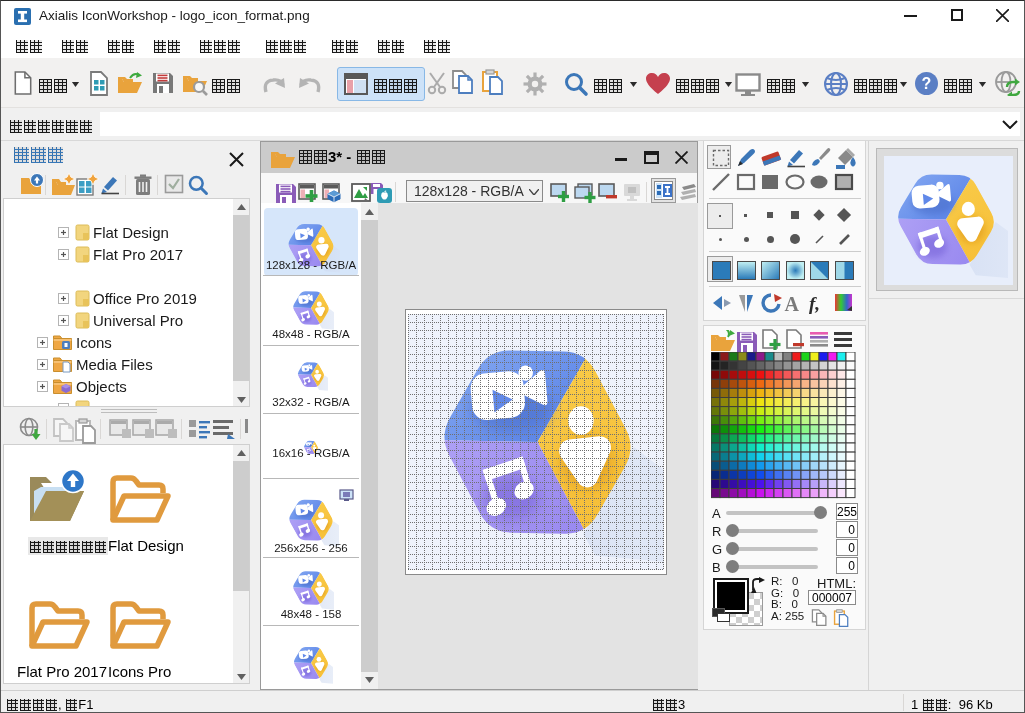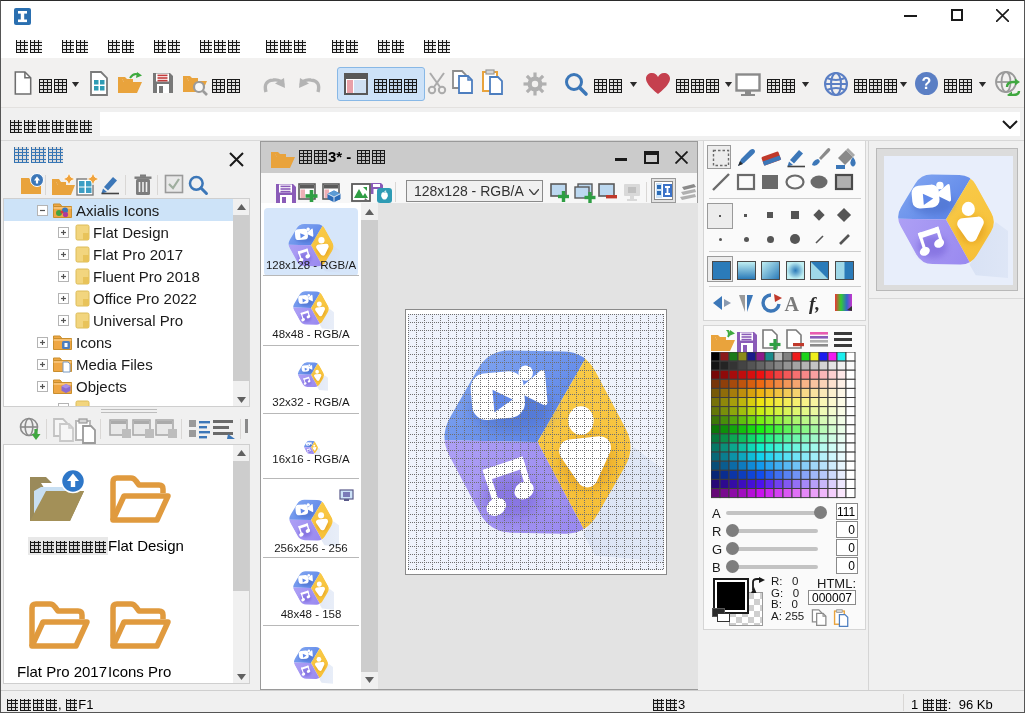--- a/index.html
+++ b/index.html
@@ -82,20 +82,21 @@
 </svg>
 <div class="abs" style="left:0;top:0;width:1025px;height:30px;background:#fff;border-top:1px solid #2b2b2b;border-left:1px solid #555;border-right:1px solid #555">
     <div class="abs" style="left:13px;top:7px">
       <svg width="17" height="17" viewBox="0 0 17 17">
         <rect width="17" height="17" rx="2" fill="#2a6fb0"></rect>
         <rect x="4" y="3" width="9" height="2.6" fill="#fff"></rect>
         <rect x="6.8" y="3" width="3.4" height="11" fill="#fff"></rect>
         <rect x="4" y="11.5" width="9" height="2.6" fill="#fff"></rect>
       </svg>
     </div>
+    <div class="abs" style="left:38px;top:7px;font-size:13.5px;color:#1a1a1a">Axialis IconWorkshop - logo_icon_format.png</div>
     <div class="abs" style="left:903px;top:14px;width:13px;height:2px;background:#1a1a1a"></div>
     <div class="abs" style="left:950px;top:8px;width:12px;height:12px;border:2px solid #1a1a1a"></div>
     <svg class="abs" style="left:995px;top:8px" width="13" height="13">
       <path d="M0,0 L13,13 M13,0 L0,13" stroke="#1a1a1a" stroke-width="1.6"></path>
     </svg>
   </div>
 <div class="abs" style="left:0;top:30px;width:1025px;height:28px;background:#fff;border-left:1px solid #555;border-right:1px solid #555">
     <div class="abs" style="left:14px;top:7px"><span class="zh" style="--zc:#1a1a1a;font-size:14px"><i style="width:12px;height:13px"></i><i style="width:12px;height:13px"></i></span></div>
     <div class="abs" style="left:60px;top:7px"><span class="zh" style="--zc:#1a1a1a;font-size:14px"><i style="width:12px;height:13px"></i><i style="width:12px;height:13px"></i></span></div>
     <div class="abs" style="left:106px;top:7px"><span class="zh" style="--zc:#1a1a1a;font-size:14px"><i style="width:12px;height:13px"></i><i style="width:12px;height:13px"></i></span></div>
@@ -366,40 +367,20 @@
         <path d="M5,10 L9,14 L15,5" fill="none" stroke="#9fae9f" stroke-width="2.2"></path>
       </svg>
     </div>
     <div class="abs" style="left:186px;top:33px">
       <svg width="22" height="22" viewBox="0 0 26 26">
         <circle cx="11" cy="11" r="7.5" fill="none" stroke="#3c77b8" stroke-width="3"></circle>
         <line x1="16.5" y1="16.5" x2="23" y2="23" stroke="#3c77b8" stroke-width="3.6" stroke-linecap="round"></line>
       </svg>
     </div>
     <div class="abs" style="left:2px;top:57px;width:247px;height:209px;background:#fff;border:1px solid #cfcfcf;overflow:hidden">
-      <div class="abs" style="left:0;top:0px;width:229px;height:22px;background:#cde3f8;">
-        <div class="abs" style="left:33px;top:6px">
-          <svg width="11" height="11" viewBox="0 0 11 11">
-            <rect x="0.5" y="0.5" width="10" height="10" fill="#fff" stroke="#b4b4b4"></rect>
-            <line x1="3" y1="5.5" x2="8" y2="5.5" stroke="#555" stroke-width="1.2"></line>
-          </svg>
-        </div>
-        <div class="abs" style="left:49px;top:3px">
-          <svg width="19" height="17" viewBox="0 0 19 17">
-            <path d="M0.5,4.5 L0.5,15.5 L18.5,15.5 L18.5,4.5 Z" fill="#efa744" stroke="#c98f2e" stroke-width="1"></path>
-            <path d="M0.5,4.5 L0.5,2 L7,2 L9,4.5 Z" fill="#efa744" stroke="#c98f2e" stroke-width="1"></path>
-            <path d="M0.5,6 L18.5,6" stroke="#ffd9a0" stroke-width="1"></path>
-            <circle cx="6" cy="11" r="3" fill="#44a33f"></circle>
-            <circle cx="12" cy="8.5" r="3" fill="#3c77b8"></circle>
-            <circle cx="12.5" cy="12.5" r="2.6" fill="#b03a9a"></circle>
-            <circle cx="9" cy="10" r="1.6" fill="#d83c3c"></circle>
-          </svg>
-        </div>
-        <div class="abs" style="left:72px;top:3px;font-size:15px;color:#1a1a1a">Axialis Icons</div>
-      </div>
       <div class="abs" style="left:0;top:22px;width:229px;height:22px;">
         <div class="abs" style="left:54px;top:6px">
           <svg width="11" height="11" viewBox="0 0 11 11">
             <rect x="0.5" y="0.5" width="10" height="10" fill="#fff" stroke="#b4b4b4"></rect>
             <line x1="3" y1="5.5" x2="8" y2="5.5" stroke="#555" stroke-width="1.2"></line>
             <line x1="5.5" y1="3" x2="5.5" y2="8" stroke="#555" stroke-width="1.2"></line>
           </svg>
         </div>
         <div class="abs" style="left:71px;top:3px">
           <svg width="15" height="17" viewBox="0 0 15 17">
@@ -418,51 +399,35 @@
           </svg>
         </div>
         <div class="abs" style="left:71px;top:3px">
           <svg width="15" height="17" viewBox="0 0 15 17">
             <rect x="1" y="1" width="13" height="15" rx="1.5" fill="#f2d57e" stroke="#dcbc58" stroke-width="1"></rect>
             <rect x="8" y="9" width="6" height="7" fill="#e8c35a"></rect>
           </svg>
         </div>
         <div class="abs" style="left:89px;top:3px;font-size:15px;color:#1a1a1a">Flat Pro 2017</div>
       </div>
-      <div class="abs" style="left:0;top:66px;width:229px;height:22px;">
-        <div class="abs" style="left:54px;top:6px">
-          <svg width="11" height="11" viewBox="0 0 11 11">
-            <rect x="0.5" y="0.5" width="10" height="10" fill="#fff" stroke="#b4b4b4"></rect>
-            <line x1="3" y1="5.5" x2="8" y2="5.5" stroke="#555" stroke-width="1.2"></line>
-            <line x1="5.5" y1="3" x2="5.5" y2="8" stroke="#555" stroke-width="1.2"></line>
-          </svg>
-        </div>
-        <div class="abs" style="left:71px;top:3px">
-          <svg width="15" height="17" viewBox="0 0 15 17">
-            <rect x="1" y="1" width="13" height="15" rx="1.5" fill="#f2d57e" stroke="#dcbc58" stroke-width="1"></rect>
-            <rect x="8" y="9" width="6" height="7" fill="#e8c35a"></rect>
-          </svg>
-        </div>
-        <div class="abs" style="left:89px;top:3px;font-size:15px;color:#1a1a1a">Fluent Pro 2018</div>
-      </div>
       <div class="abs" style="left:0;top:88px;width:229px;height:22px;">
         <div class="abs" style="left:54px;top:6px">
           <svg width="11" height="11" viewBox="0 0 11 11">
             <rect x="0.5" y="0.5" width="10" height="10" fill="#fff" stroke="#b4b4b4"></rect>
             <line x1="3" y1="5.5" x2="8" y2="5.5" stroke="#555" stroke-width="1.2"></line>
             <line x1="5.5" y1="3" x2="5.5" y2="8" stroke="#555" stroke-width="1.2"></line>
           </svg>
         </div>
         <div class="abs" style="left:71px;top:3px">
           <svg width="15" height="17" viewBox="0 0 15 17">
             <rect x="1" y="1" width="13" height="15" rx="1.5" fill="#f2d57e" stroke="#dcbc58" stroke-width="1"></rect>
             <rect x="8" y="9" width="6" height="7" fill="#e8c35a"></rect>
           </svg>
         </div>
-        <div class="abs" style="left:89px;top:3px;font-size:15px;color:#1a1a1a">Office Pro 2022</div>
+        <div class="abs" style="left:89px;top:3px;font-size:15px;color:#1a1a1a">Office Pro 2019</div>
       </div>
       <div class="abs" style="left:0;top:132px;width:229px;height:22px;">
         <div class="abs" style="left:33px;top:6px">
           <svg width="11" height="11" viewBox="0 0 11 11">
             <rect x="0.5" y="0.5" width="10" height="10" fill="#fff" stroke="#b4b4b4"></rect>
             <line x1="3" y1="5.5" x2="8" y2="5.5" stroke="#555" stroke-width="1.2"></line>
             <line x1="5.5" y1="3" x2="5.5" y2="8" stroke="#555" stroke-width="1.2"></line>
           </svg>
         </div>
         <div class="abs" style="left:49px;top:3px">
@@ -830,21 +795,21 @@
         <use href="#cubesh"></use>
       </svg>
     </div>
     <div class="abs" style="left:0;top:193px;width:100px;text-align:center;font-size:11.5px;color:#1a1a1a">32x32 - RGB/A</div>
     <div class="abs" style="left:2px;top:210px;width:96px;height:1px;background:#b8b8b8"></div>
     <div class="abs" style="left:41px;top:235px">
       <svg width="18" height="18" viewBox="0 0 100 100">
         <use href="#cubesh"></use>
       </svg>
     </div>
-    <div class="abs" style="left:0;top:250px;width:100px;text-align:center;font-size:11.5px;color:#1a1a1a">16x16 - RGB/A</div>
+    <div class="abs" style="left:0;top:244px;width:100px;text-align:center;font-size:11.5px;color:#1a1a1a">16x16 - RGB/A</div>
     <div class="abs" style="left:2px;top:275px;width:96px;height:1px;background:#b8b8b8"></div>
     <div class="abs" style="left:22px;top:288px">
       <svg width="56" height="56" viewBox="0 0 100 100">
         <use href="#cubesh"></use>
       </svg>
     </div>
     <div class="abs" style="left:78px;top:286px">
       <svg width="16" height="14" viewBox="0 0 16 14">
         <rect x="1" y="1" width="13" height="9" fill="#cde3f8" stroke="#5a5a8a" stroke-width="1.2"></rect>
         <rect x="4" y="3" width="7" height="5" fill="#7a7ab8"></rect>
@@ -1421,21 +1386,21 @@
         <rect x="108" y="136.5" width="9" height="9.1" fill="#efb7fa" stroke="#3c3c3c" stroke-width="1"></rect>
         <rect x="117" y="136.5" width="9" height="9.1" fill="#f4cffc" stroke="#3c3c3c" stroke-width="1"></rect>
         <rect x="126" y="136.5" width="9" height="9.1" fill="#fae7fd" stroke="#3c3c3c" stroke-width="1"></rect>
         <rect x="135" y="136.5" width="9" height="9.1" fill="#ffffff" stroke="#3c3c3c" stroke-width="1"></rect>
       </svg>
     </div>
     <div class="abs" style="left:8px;top:180px;width:150px;height:14px">
       <div class="abs" style="left:0;top:0;font-size:13px;color:#1a1a1a">A</div>
       <div class="abs" style="left:14px;top:5px;width:92px;height:4px;background:#c3c3c3;border-radius:2px"></div>
       <div class="abs" style="left:102px;top:0;width:13px;height:13px;border-radius:50%;background:#7e7e7e"></div>
-      <div class="abs" style="left:124px;top:-3px;width:22px;height:17px;background:#fff;border:1px solid #8a8a8a;font-size:12px;text-align:right;padding:1px 2px 0 0">111</div>
+      <div class="abs" style="left:124px;top:-3px;width:22px;height:17px;background:#fff;border:1px solid #8a8a8a;font-size:12px;text-align:right;padding:1px 2px 0 0">255</div>
     </div>
     <div class="abs" style="left:8px;top:198px;width:150px;height:14px">
       <div class="abs" style="left:0;top:0;font-size:13px;color:#1a1a1a">R</div>
       <div class="abs" style="left:14px;top:5px;width:92px;height:4px;background:#c3c3c3;border-radius:2px"></div>
       <div class="abs" style="left:14px;top:0;width:13px;height:13px;border-radius:50%;background:#7e7e7e"></div>
       <div class="abs" style="left:124px;top:-3px;width:22px;height:17px;background:#fff;border:1px solid #8a8a8a;font-size:12px;text-align:right;padding:1px 2px 0 0">0</div>
     </div>
     <div class="abs" style="left:8px;top:216px;width:150px;height:14px">
       <div class="abs" style="left:0;top:0;font-size:13px;color:#1a1a1a">G</div>
       <div class="abs" style="left:14px;top:5px;width:92px;height:4px;background:#c3c3c3;border-radius:2px"></div>

